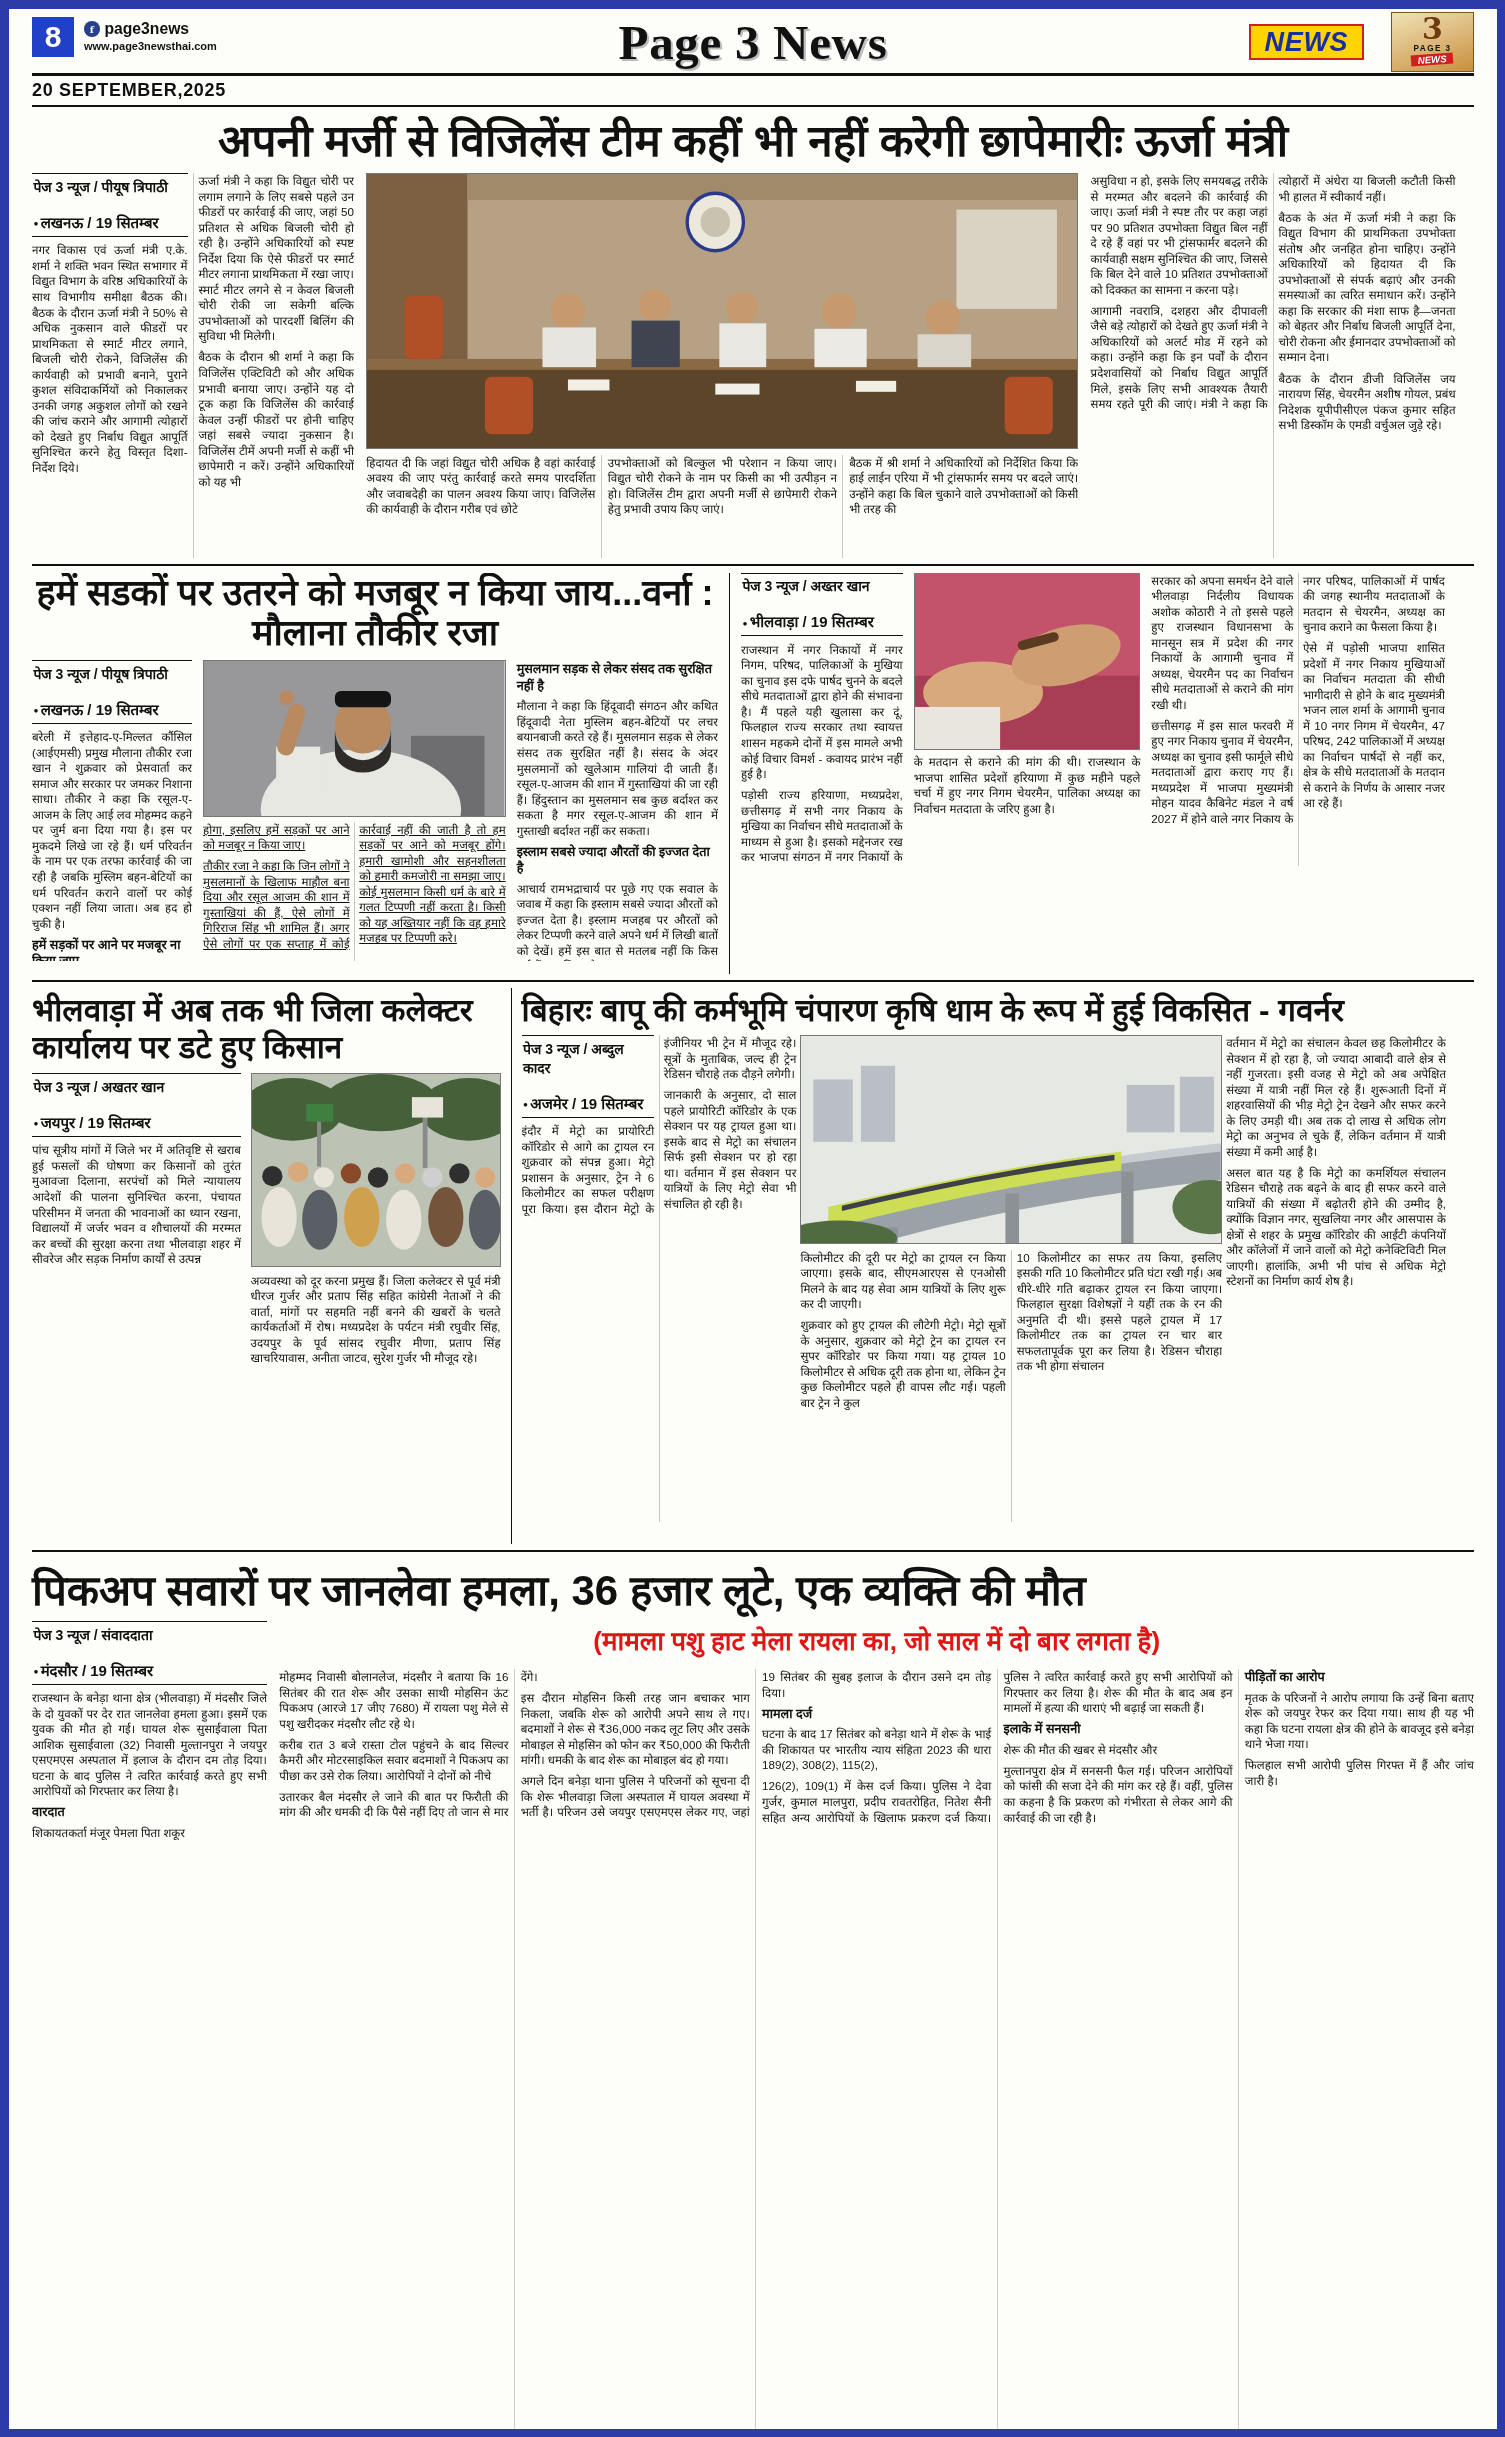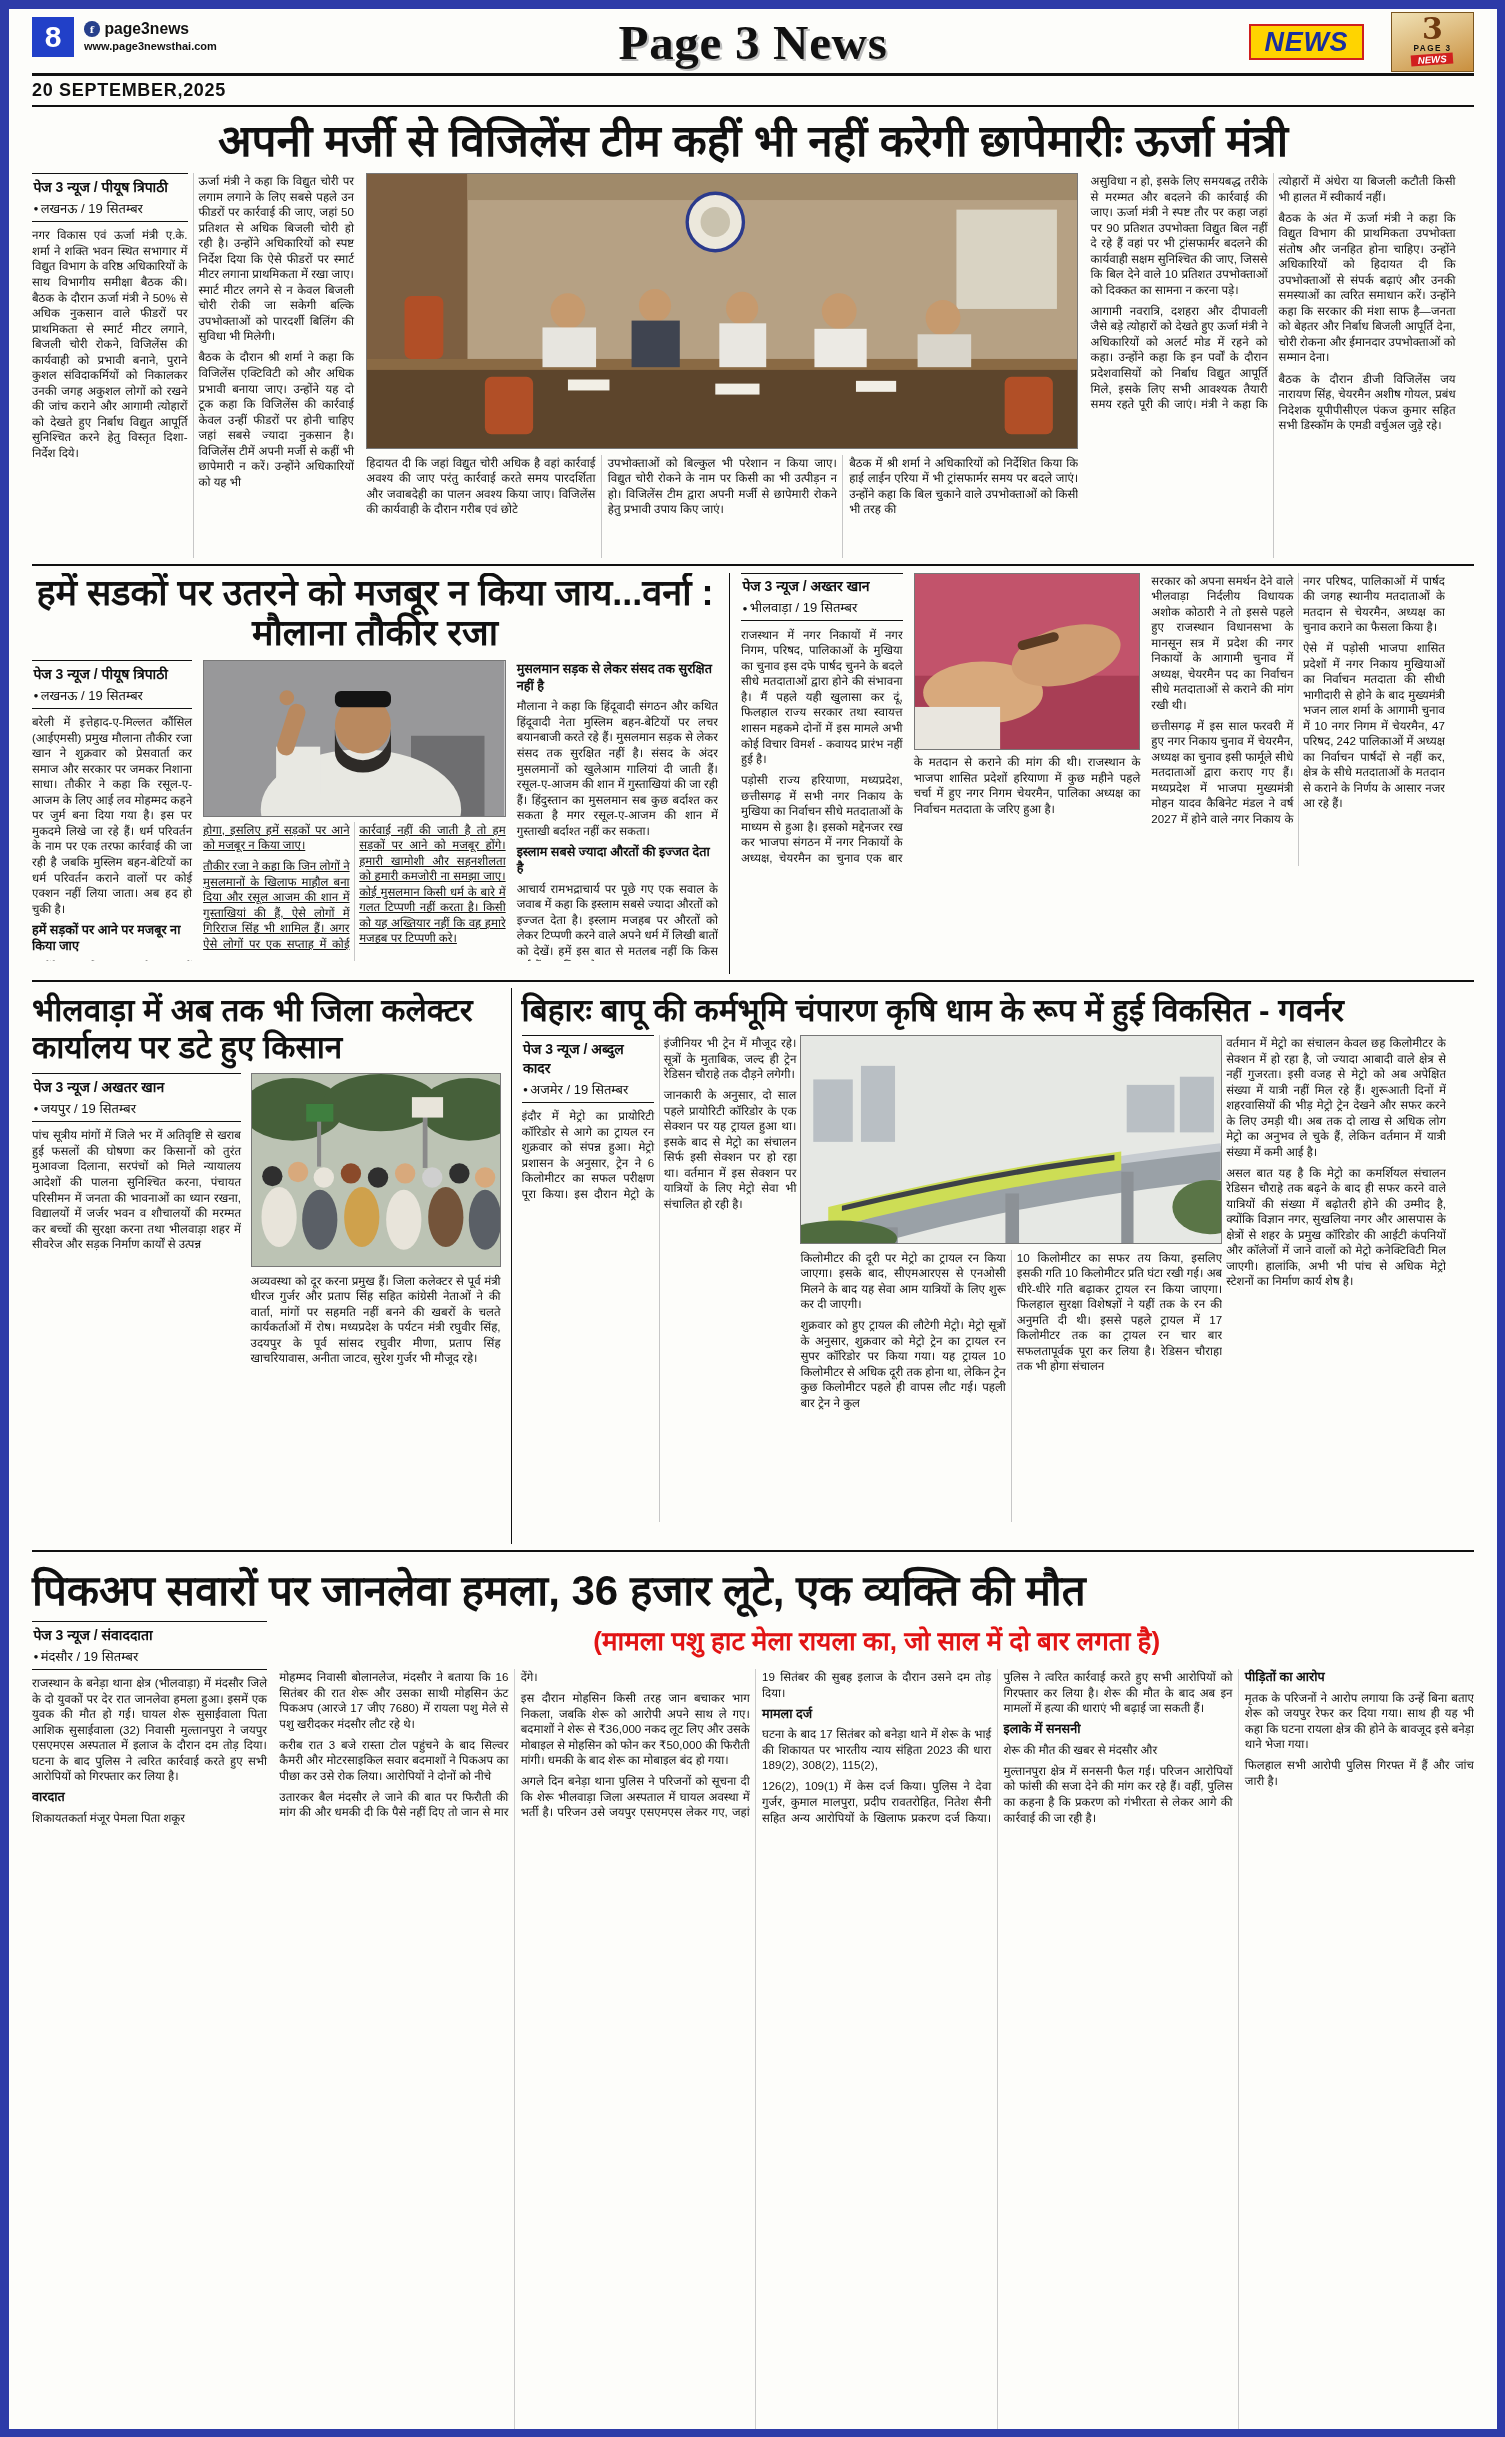--- a/index.html
+++ b/index.html
@@ -28,21 +28,21 @@
   .logo-page { font-size:8.2px; font-weight:800; letter-spacing:1.4px; }
   .logo-news { display:inline-block; background:#d11f1f; color:#fff; font-size:9.6px; font-weight:800;
                font-style:italic; padding:0 6.8px; transform:rotate(-4deg); }
   .rule-thick { height:3.4px; background:#111; }
   .date-row { font-weight:700; font-size:18px; letter-spacing:0.7px; padding:3.4px 0 4.1px; }
   .rule-thin { height:2.1px; background:#111; }
   
   .byline-block { border-top:1.4px solid #111; border-bottom:1.4px solid #111; padding:2.7px 1.4px 4.1px;
                   margin-bottom:5.5px; break-inside:avoid; }
   .byline { font-size:14px; font-weight:800; }
-  .dateline { font-size:13px; font-weight:400; margin-top:3px; }
+  .dateline { font-size:15px; font-weight:700; margin-top:16px; }
   .dateline::before { content:"● "; font-size:8.2px; vertical-align:1.4px; }
   p.bodytext { font-size:11.6px; line-height:1.34; text-align:justify; margin-bottom:5.5px; }
   .subhd { font-weight:800; font-size:12.7px; margin:1.4px 0 4.1px; line-height:1.3; }
   .photo-frame { border:0.7px solid #777; display:block; }
   .photo-frame svg { display:block; width:100%; }
   hr.section { border:none; border-top:2.1px solid #111; margin:6.2px 0; }
   
   .lead-head { font-size:44px; font-weight:800; text-align:center; line-height:1.1; padding:9.6px 0 8.2px; }
   .lead-grid { display:flex; gap:12.3px; height:385px; overflow:hidden; }
   .lead-left  { width:322px; column-count:2; column-gap:11px; column-rule:0.7px solid #c7c7c7; }

